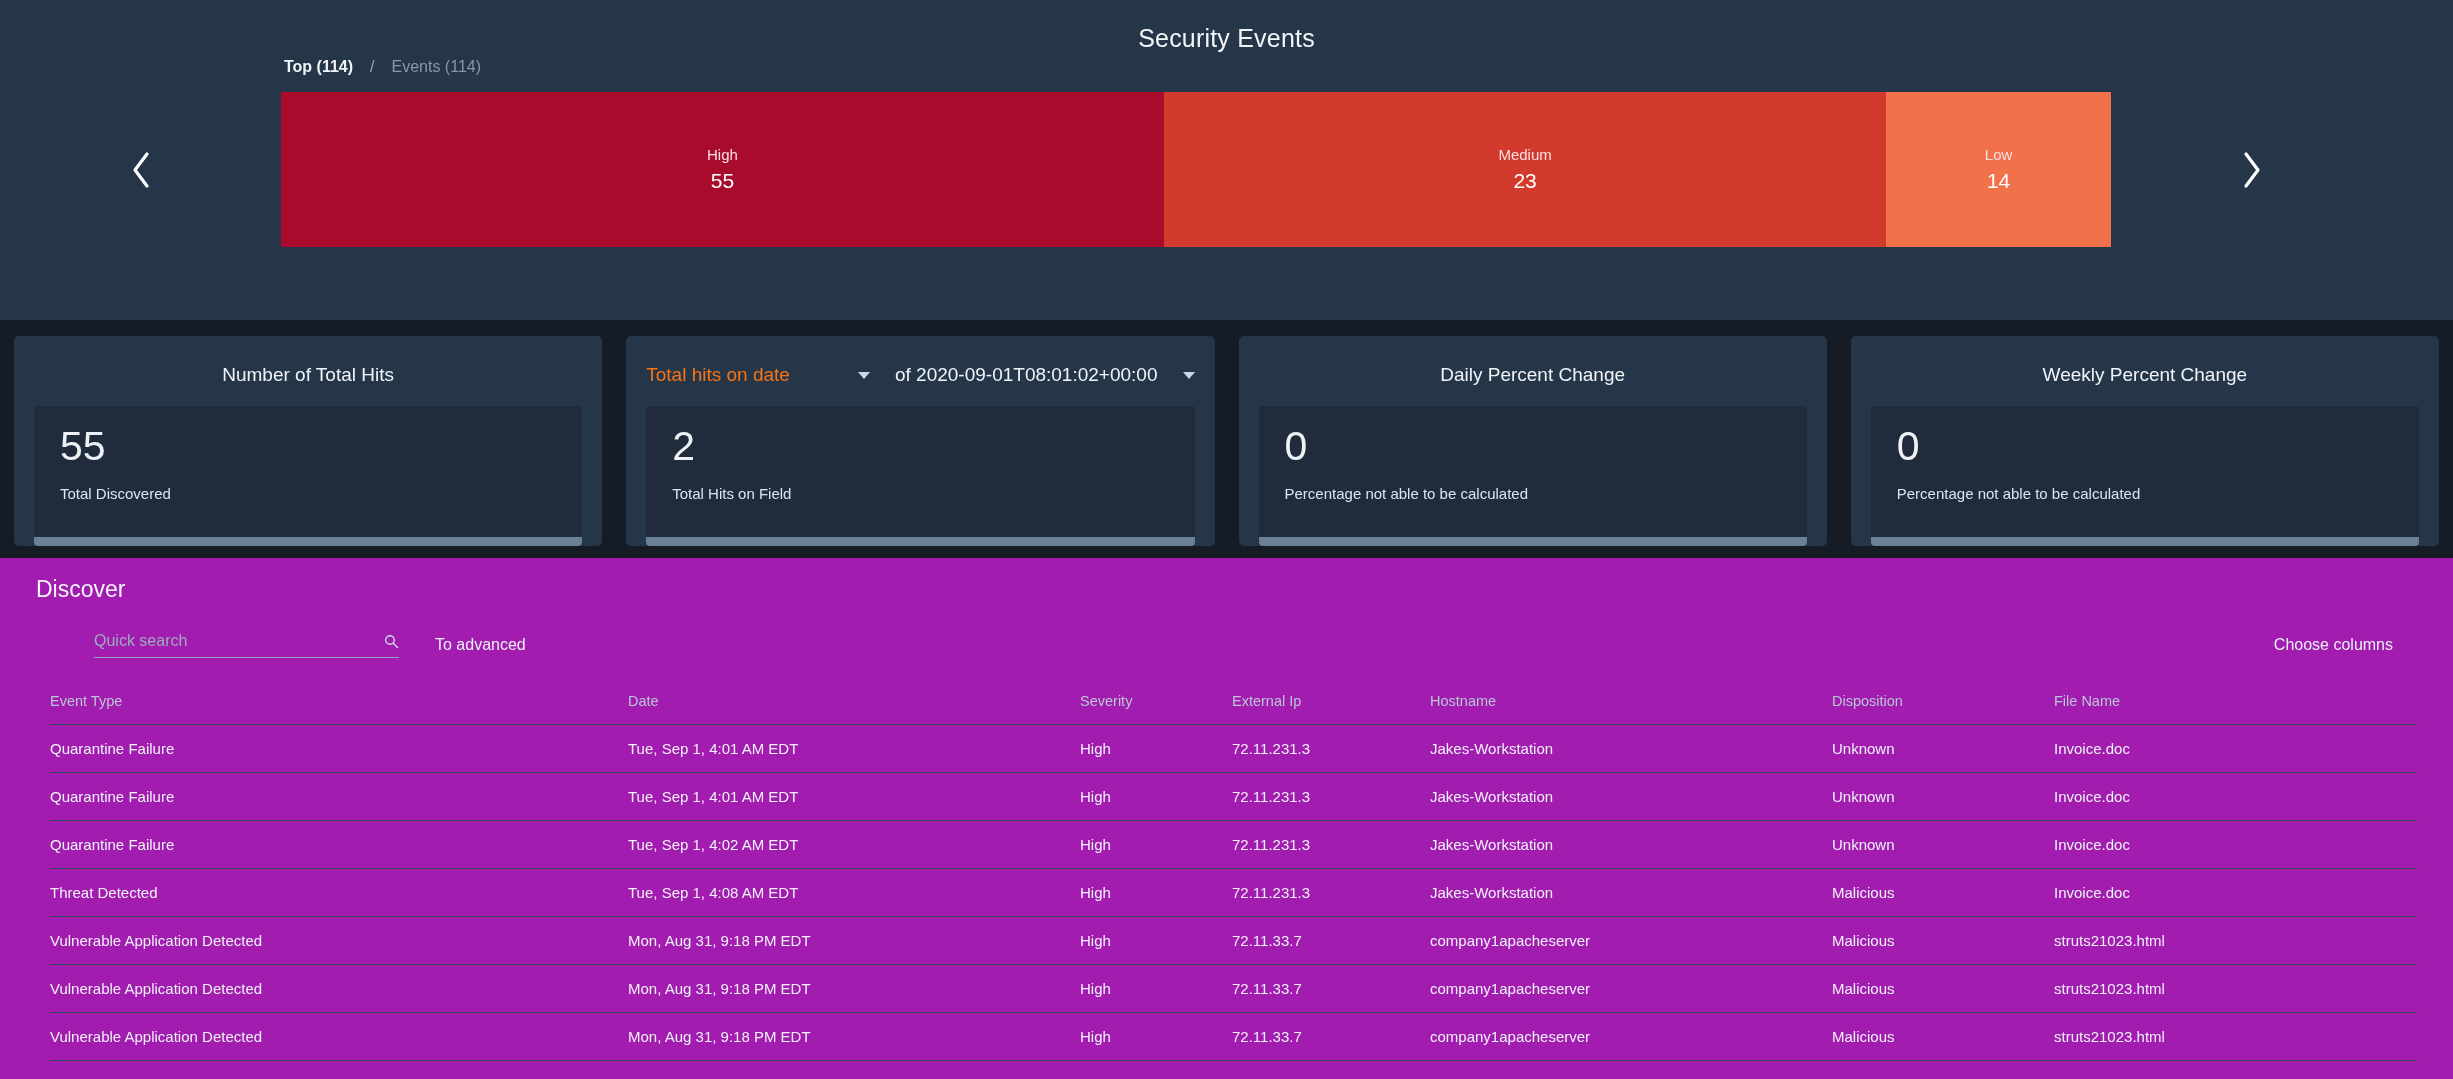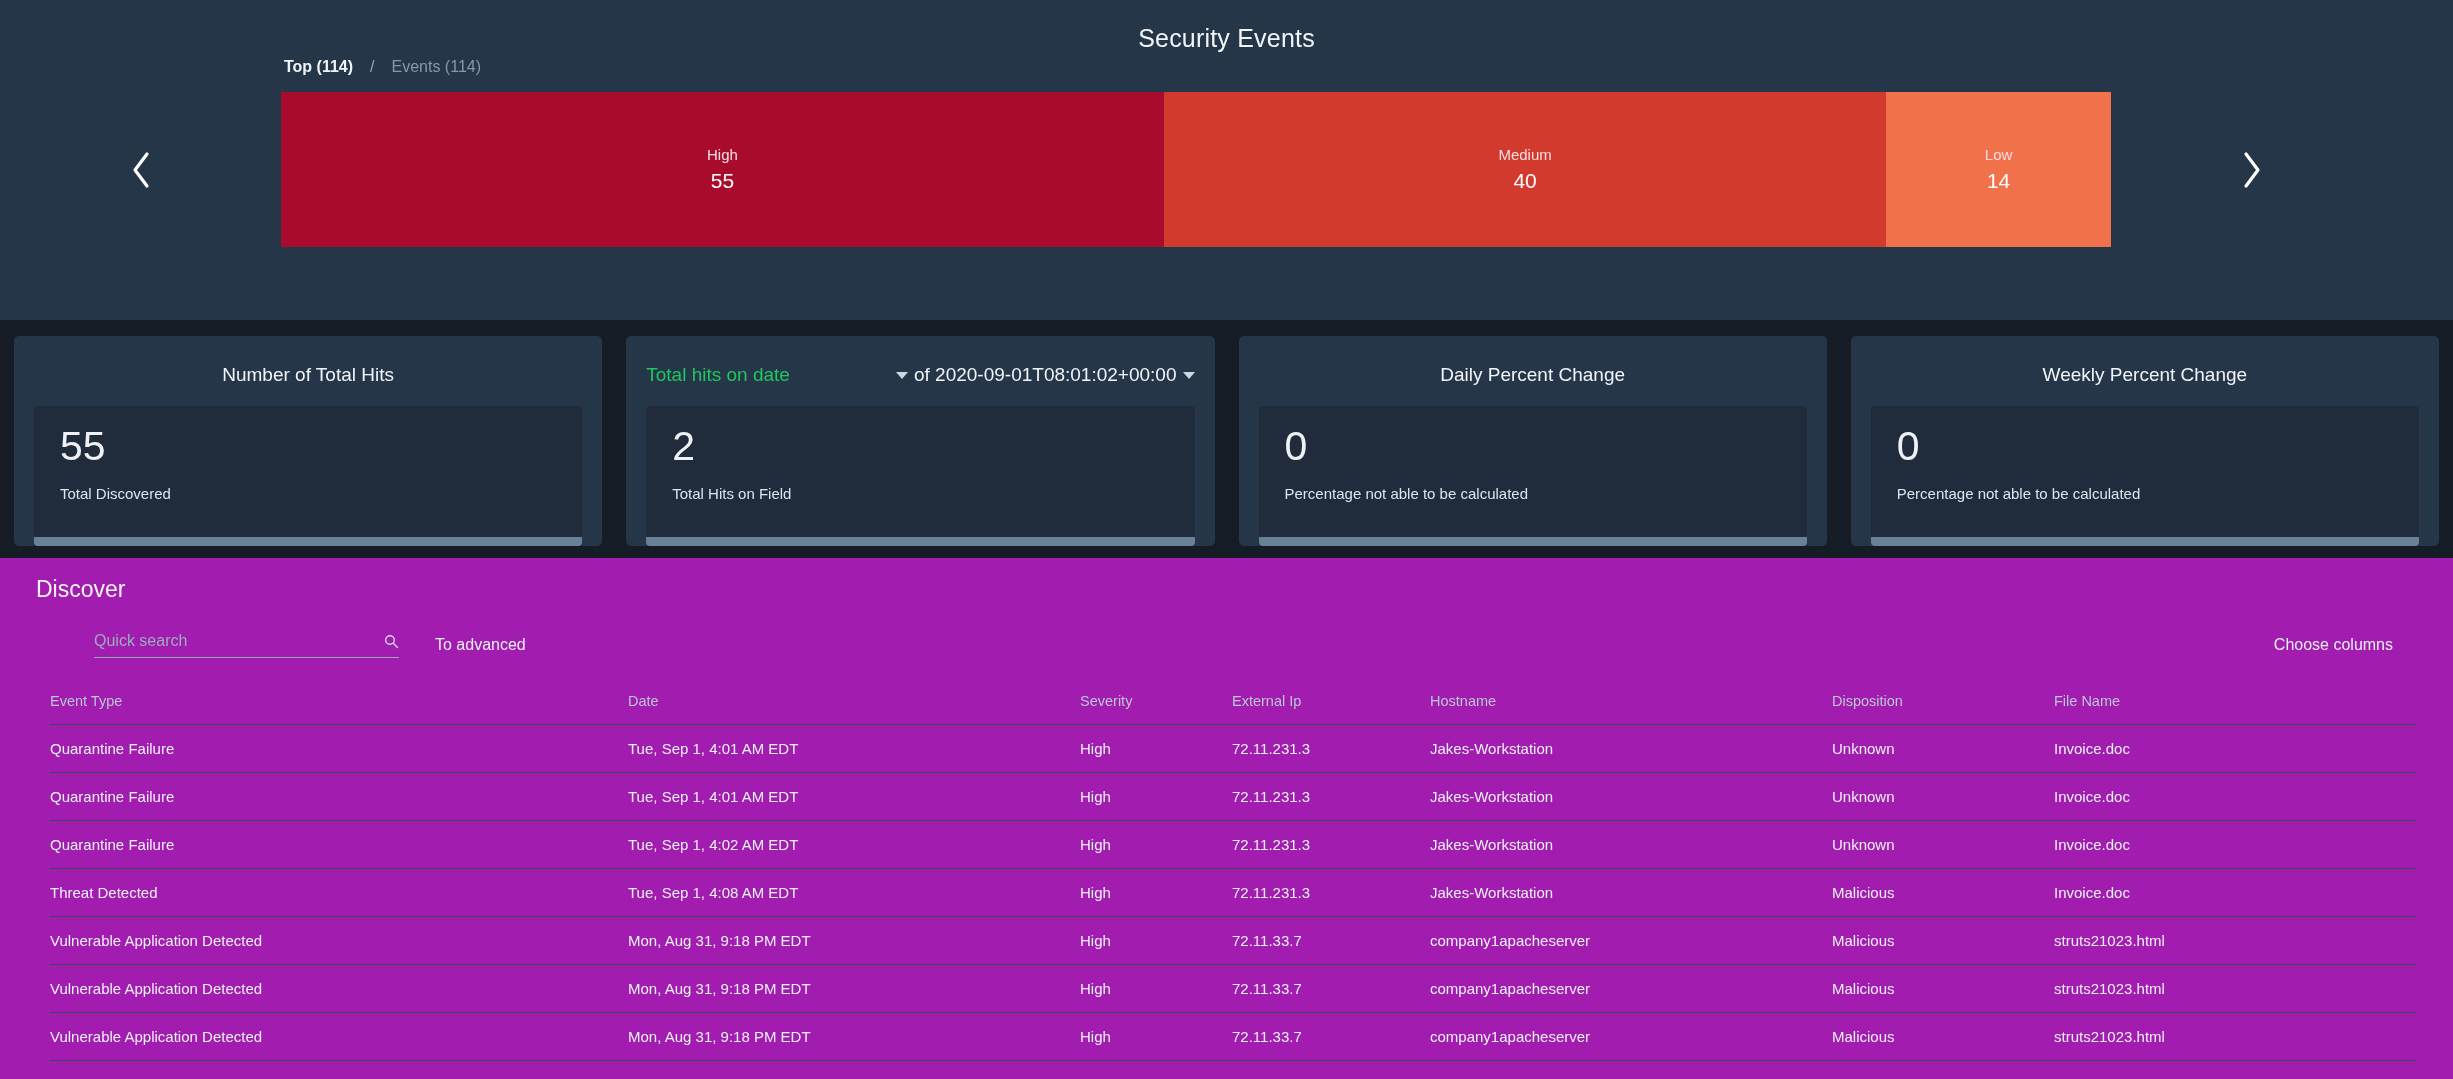--- a/index.html
+++ b/index.html
@@ -100,25 +100,25 @@
     height: 34px;
     display: flex;
     align-items: center;
     justify-content: center;
     font-size: 19px;
     color: #f0f4f8;
   }
   .card-head.split {
     justify-content: space-between;
   }
-  .head-left { font-size: 19px; color: #22c55e; }
+  .head-left { font-size: 19px; color: #f97316; }
   .head-right {
     display: flex;
     align-items: center;
-    gap: 6px;
+    gap: 25px;
     font-size: 19px;
     color: #f0f4f8;
     cursor: pointer;
   }
   .caret {
     width: 0; height: 0;
     border-left: 6px solid transparent;
     border-right: 6px solid transparent;
     border-top: 7px solid #cdd8e2;
     display: inline-block;
@@ -249,21 +249,21 @@
       </svg>
     </div>
 
     <div class="sev-bar" id="sev-bar">
         <div class="sev-seg" style="background: rgb(168, 11, 44); width: 48.2456%;">
           <div class="sev-label">High</div>
           <div class="sev-value">55</div>
         </div>
         <div class="sev-seg" style="background: rgb(211, 58, 46); width: 39.4737%;">
           <div class="sev-label">Medium</div>
-          <div class="sev-value">40</div>
+          <div class="sev-value">23</div>
         </div>
         <div class="sev-seg" style="background: rgb(240, 113, 74); width: 12.2807%;">
           <div class="sev-label">Low</div>
           <div class="sev-value">14</div>
         </div>
       </div>
 
     <div class="nav-arrow">
       <svg width="22" height="38" viewBox="0 0 22 38" fill="none">
         <path d="M5 3 L17 19 L5 35" stroke="#ffffff" stroke-width="3.2" stroke-linecap="round" stroke-linejoin="round"></path>

